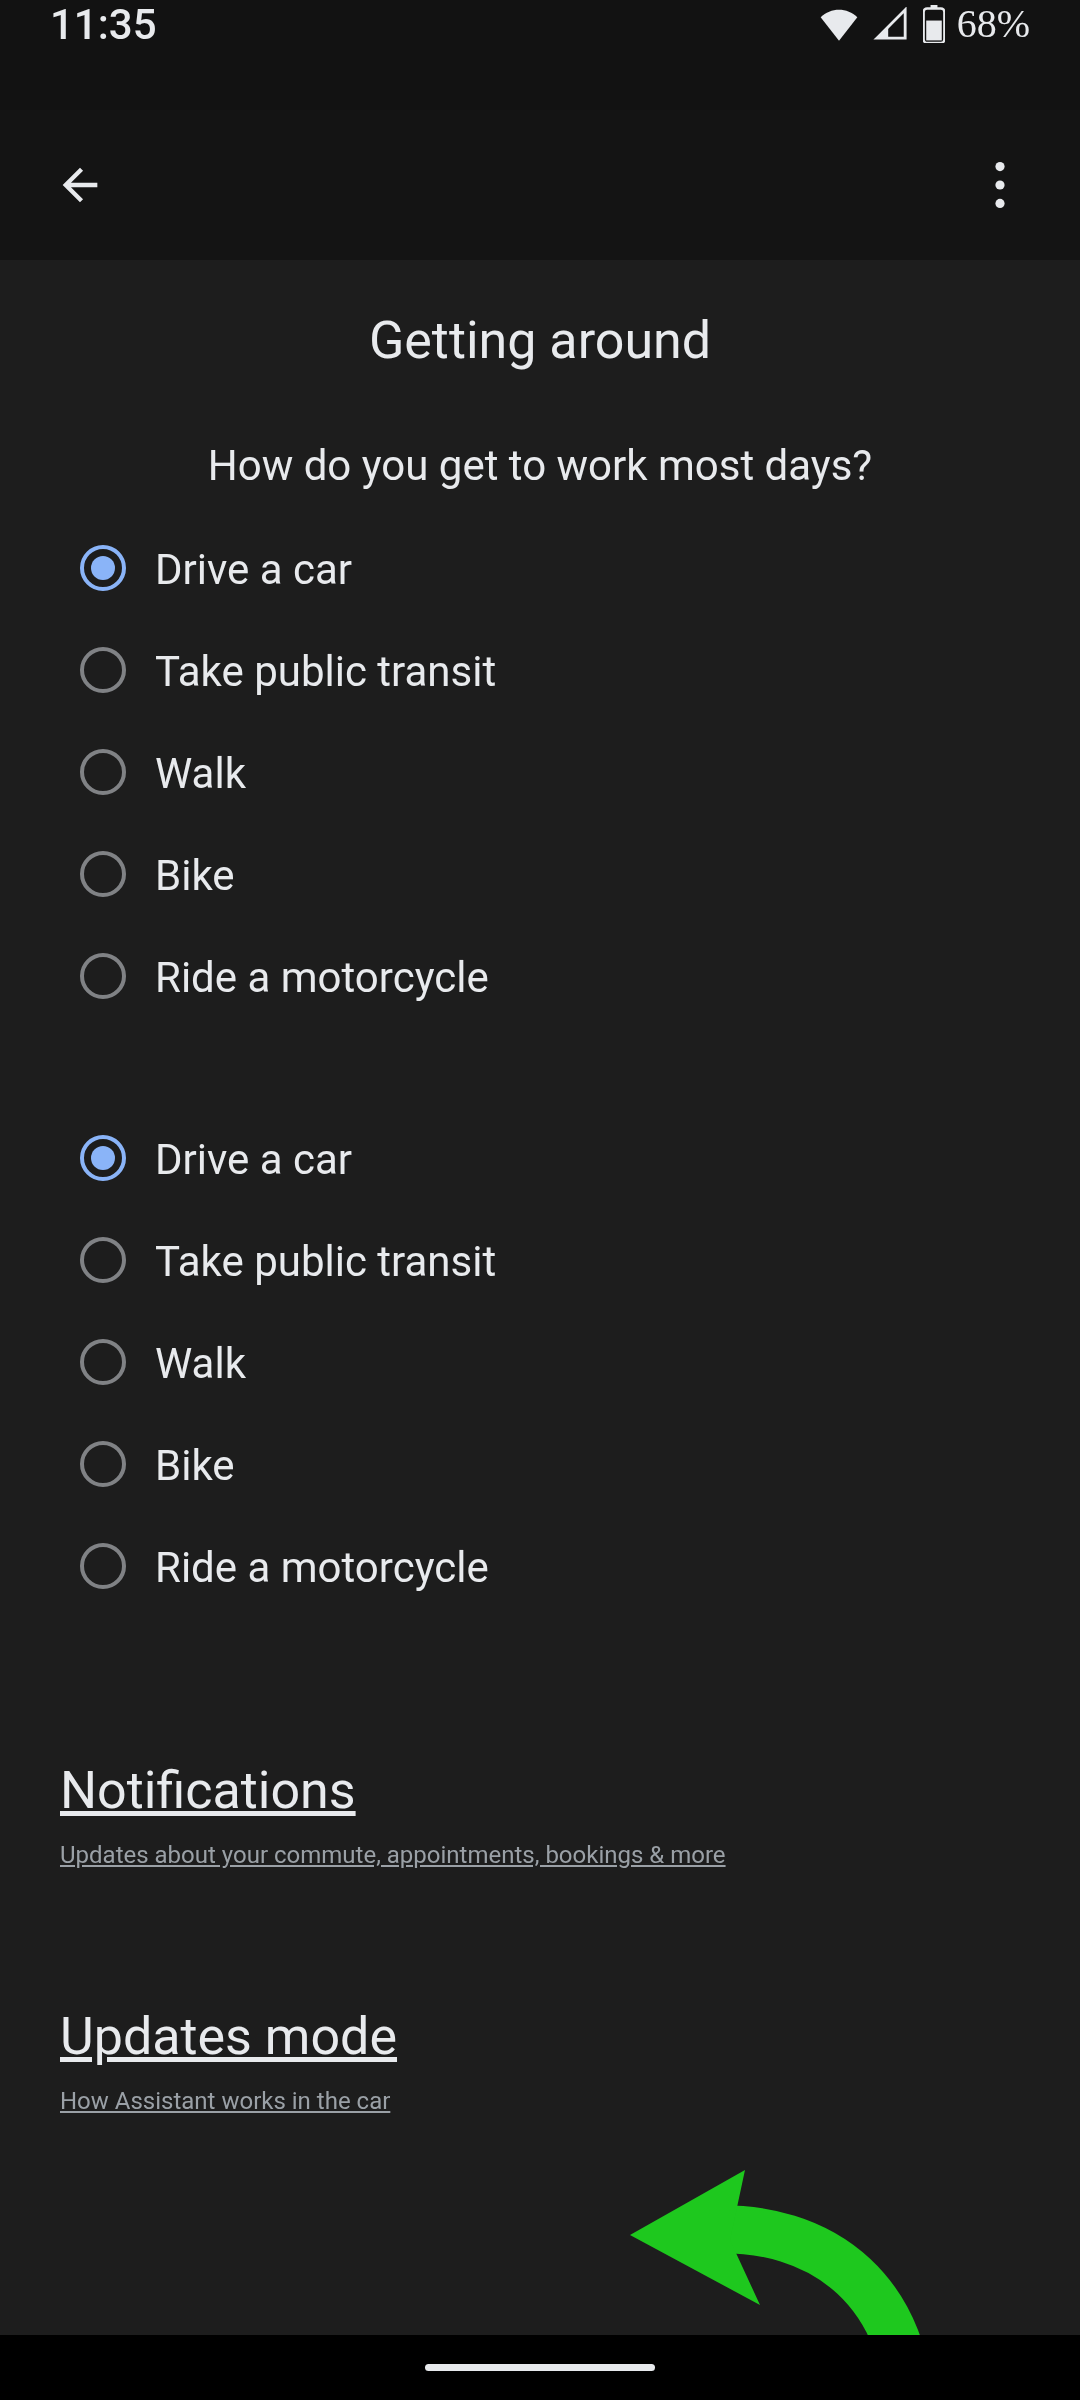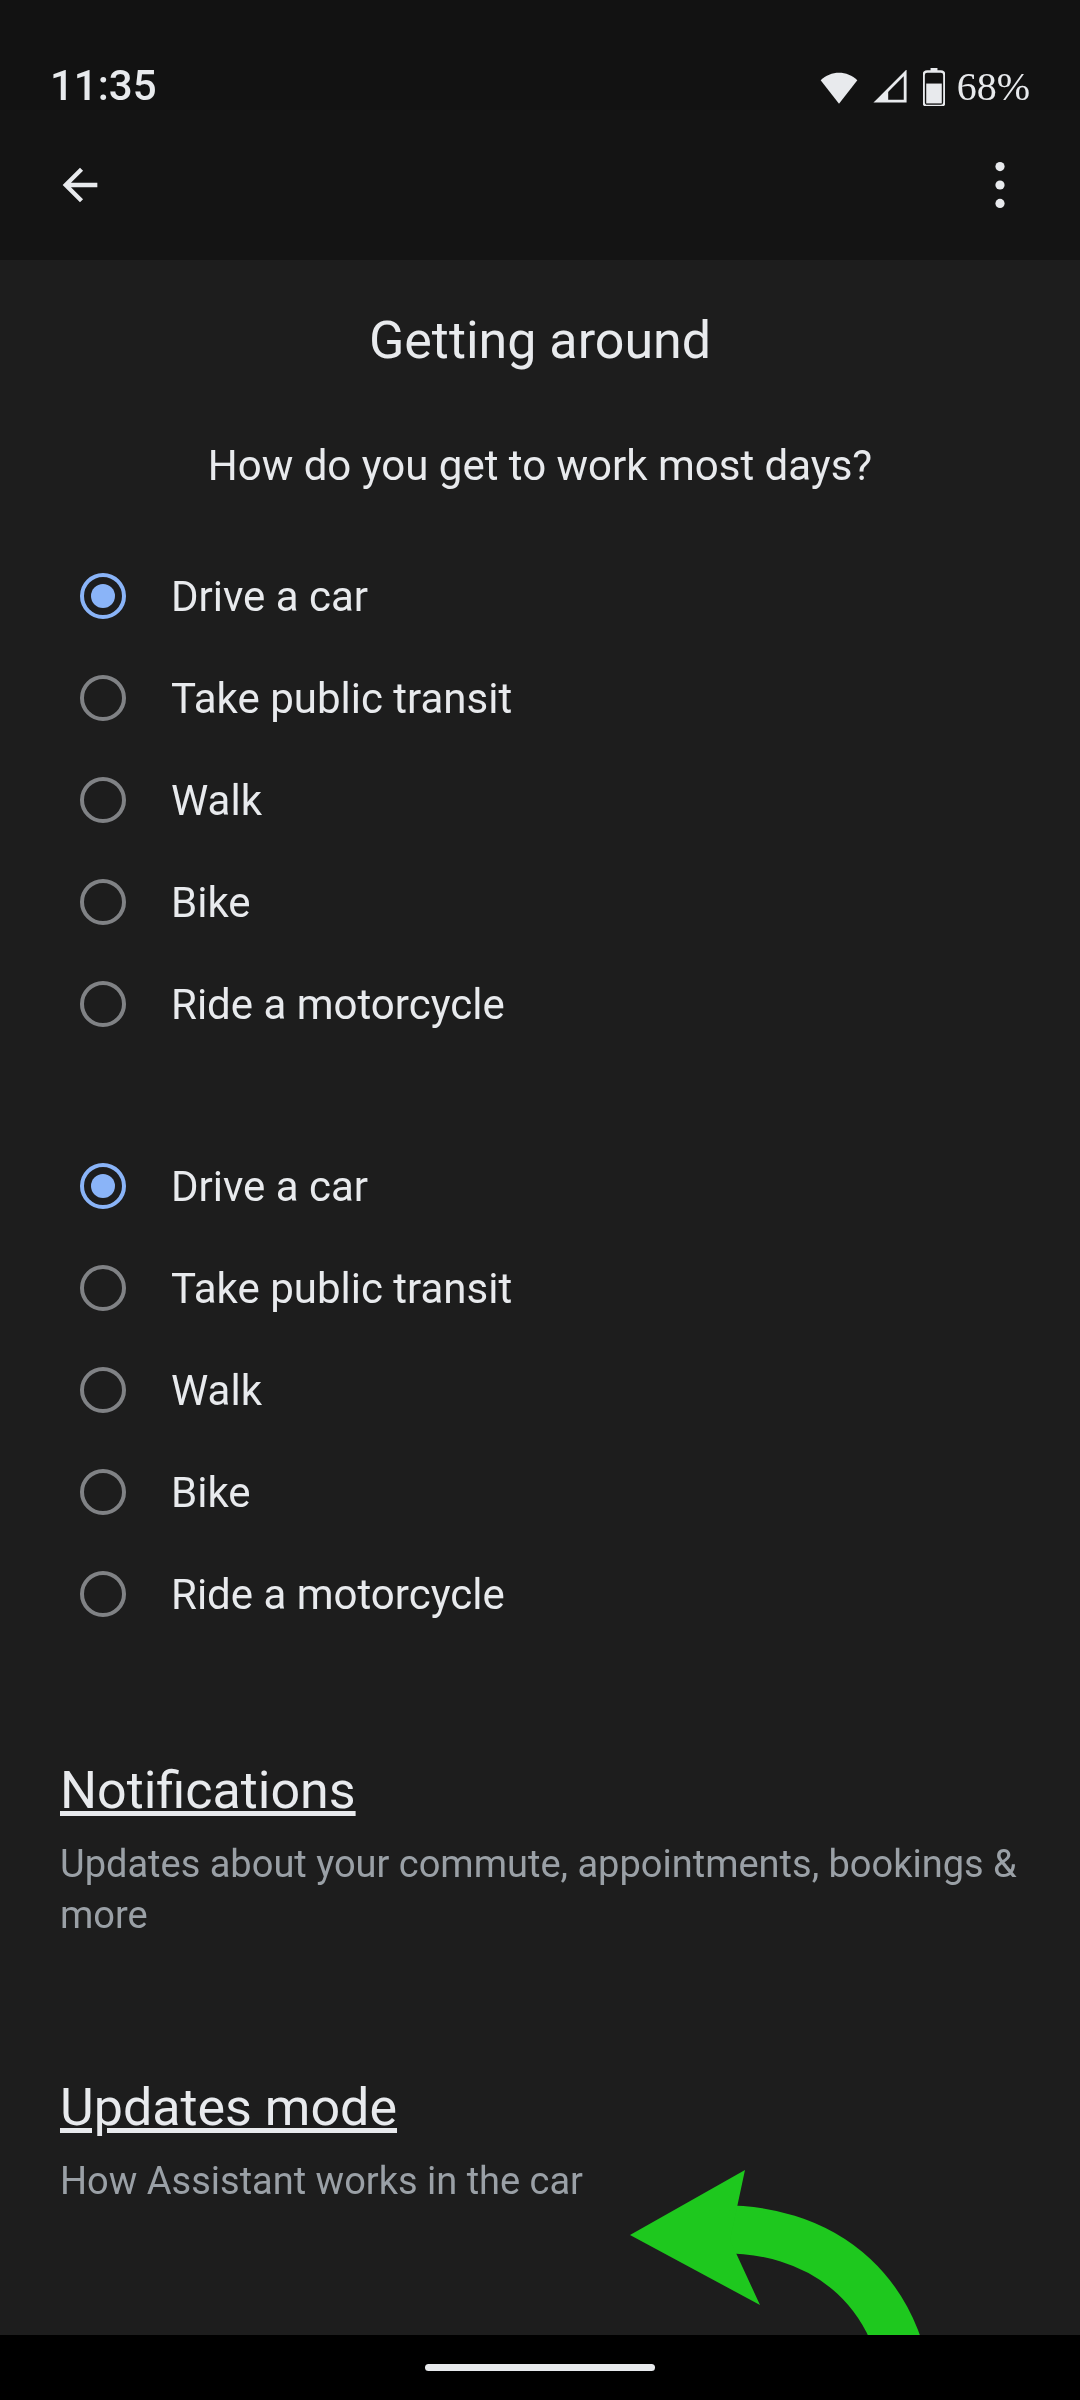--- a/index.html
+++ b/index.html
@@ -5,21 +5,21 @@
     * { margin: 0; padding: 0; box-sizing: border-box; }
     html, body {
       width: 1080px; height: 2400px;
       background: #000;
       font-family: Roboto, 'Segoe UI', Arial, sans-serif;
       color: #e8eaed;
       overflow: hidden;
     }
     .statusbar {
       height: 110px;
-      display: flex; align-items: flex-end; justify-content: space-between;
+      display: flex; align-items: flex-start; justify-content: space-between;
       padding: 0 50px;
       background: #121212;
     }
     .statusbar .time { font-size: 42px; font-weight: 500; color: #e8eaed; }
     .statusbar .right { display: flex; align-items: center; gap: 12px; font-family: Liberation Serif, serif; }
     .statusbar .right span { font-size: 40px; font-weight: 400; color: #e8eaed; }
     .statusbar svg { fill: #e8eaed; }
     .topbar {
       height: 150px;
       background: #141414;
@@ -27,29 +27,29 @@
       padding: 0 45px;
     }
     .topbar .back, .topbar .menu {
       width: 70px; height: 70px; display:flex; align-items:center; justify-content:center;
       background: transparent; border: none; cursor: pointer; color:#e8eaed;
     }
     .content { background: #1d1d1d; min-height: calc(2400px - 260px); padding: 40px 60px 120px; }
     .page-title { font-size: 52px; font-weight: 400; color: #e8eaed; margin-top: 10px; margin-bottom: 70px; text-align: center; }
     .question { font-size: 42px; font-weight: 400; color: #e8eaed; margin-bottom: 55px; text-align: center; }
     .options { display: flex; flex-direction: column; gap: 0; margin-bottom: 80px; padding-left: 20px;}
-    .option { display: flex; align-items: center; gap: 45px; height: 102px; cursor:pointer;}
+    .option { display: flex; align-items: flex-start; gap: 29px; height: 102px; cursor:pointer;}
     .radio { width: 46px; height: 46px; display:flex; align-items:center; justify-content:center; }
     .radio-outer-off { width:46px; height:46px; border-radius:50%; border: 4px solid #808285; }
     .radio-outer-on { width:46px; height:46px; border-radius:50%; border: 4px solid #8ab4f8; display:flex; align-items:center; justify-content:center; }
     .radio-inner { width:24px; height:24px; border-radius:50%; background:#8ab4f8; }
     .option-label { font-size: 42px; color:#e8eaed; font-weight: 400;}
     .list-item { padding: 35px 0; cursor:pointer; }
     .li-title { font-size: 52px; font-weight: 400; color:#e8eaed; margin-bottom: 18px; text-decoration: underline;}
-    .li-sub { font-size: 38px; color:#9aa0a6; line-height:1.35; }
+    .li-sub { font-size: 24px; color:#9aa0a6; line-height:1.35;text-decoration:underline; }
     .sep { height: 65px; }
     .arrow-annotation { position: absolute; left: 610px; top: 2160px; pointer-events:none; }
     .homebar { position: absolute; left: 0; right:0; bottom: 0; height: 65px; background:#000; display:flex; align-items:center; justify-content:center;}
     .home-indicator { width: 230px; height: 7px; border-radius: 4px; background:#e8eaed;}
     .root { position: relative; width:1080px; height:2400px; }
   </style>
 </head>
 <body>
 <div class="root">
 

